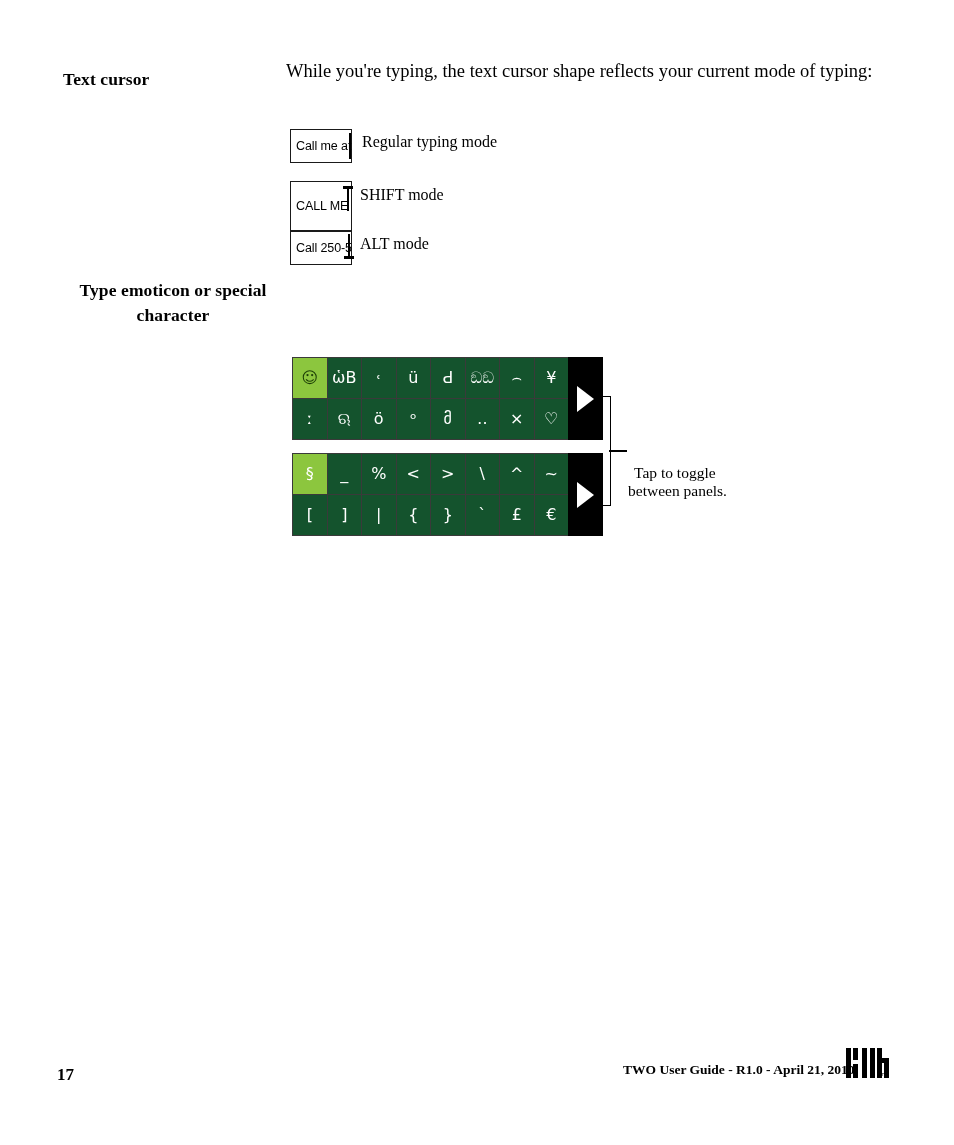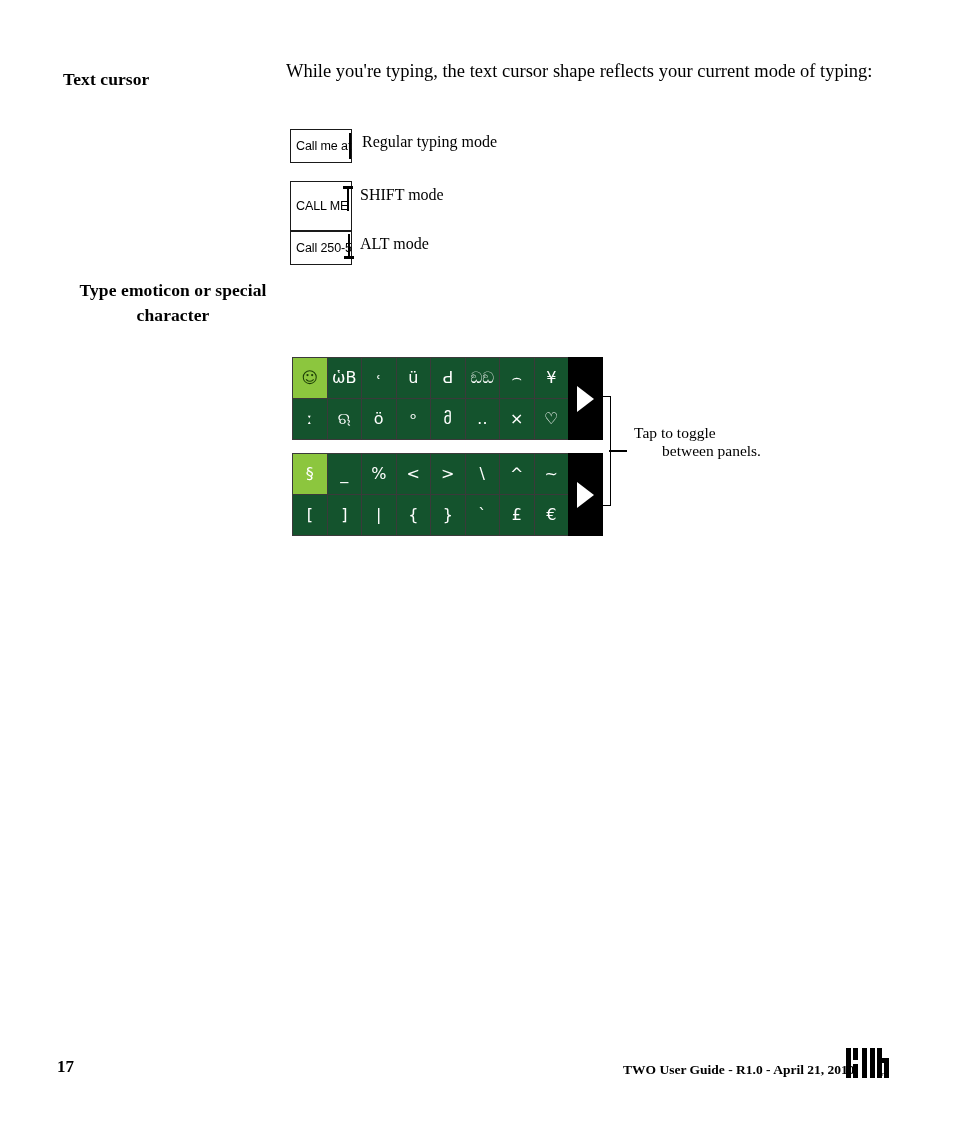--- a/index.html
+++ b/index.html
@@ -140,29 +140,31 @@
     height: 1.6px;
     background: #000;
   }
   .callout-text {
     position: absolute;
     font-family: "Liberation Serif", serif;
     font-size: 15.5px;
     line-height: 20px;
     color: #000;
     white-space: nowrap;
+    margin-top: 40px;
   }
 
   
   .page-number {
     position: absolute;
     font-family: "Liberation Serif", serif;
     font-weight: bold;
     font-size: 17px;
     color: #000;
+    margin-top: 8px;
   }
   .footer-text {
     position: absolute;
     font-family: "Liberation Serif", serif;
     font-size: 13.5px;
     color: #000;
     white-space: nowrap;
   }
   .kin-logo {
     position: absolute;
@@ -254,21 +256,21 @@
       <div class="key sym">€</div>
     </div>
     <div class="arrow-col">
       <div class="arrow-tri"></div>
     </div>
   </div>
 
   <div class="bracket" style="left:597px; top:396px; width:14px; height:110px;"></div>
   <div class="bracket-stem" style="left:609px; top:450px; width:18px;"></div>
   <div class="callout-text" style="left:634px; top:423px;">Tap to toggle</div>
-  <div class="callout-text" style="left:662px; top:441px;text-align:center;">between panels.</div>
+  <div class="callout-text" style="left:628px; top:441px;text-align:center;">between panels.</div>
 
   <div class="page-number" style="left:57px; top:1057px;">17</div>
 
   <div class="footer-text" style="left:623px; top:1062px;font-weight:bold;">TWO User Guide - R1.0 - April 21, 2010</div>
 
   <svg class="kin-logo" style="left:846px; top:1048px;" viewBox="0 0 46 30">
     <rect x="0" y="0" width="5" height="30" fill="#000"></rect>
     <rect x="7" y="0" width="5" height="12" fill="#000"></rect>
     <rect x="7" y="16" width="5" height="14" fill="#000"></rect>
     <rect x="16" y="0" width="5" height="30" fill="#000"></rect>

